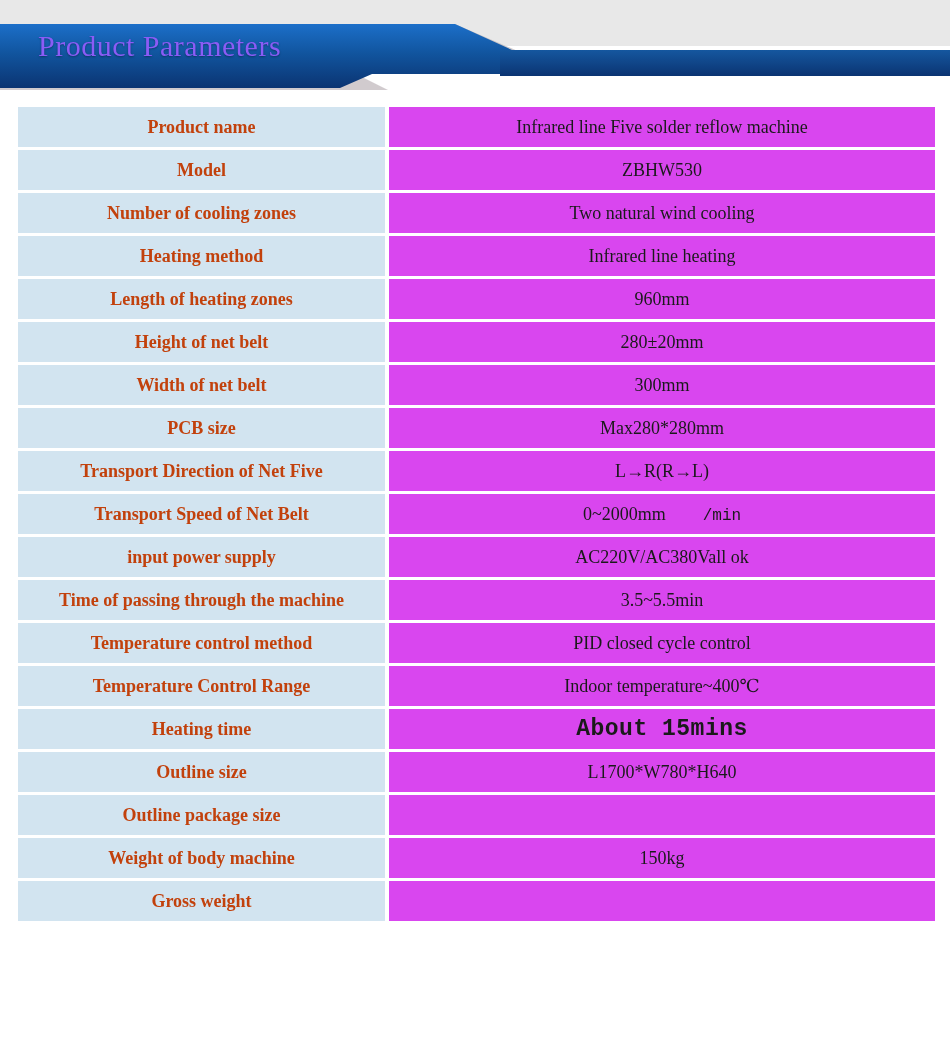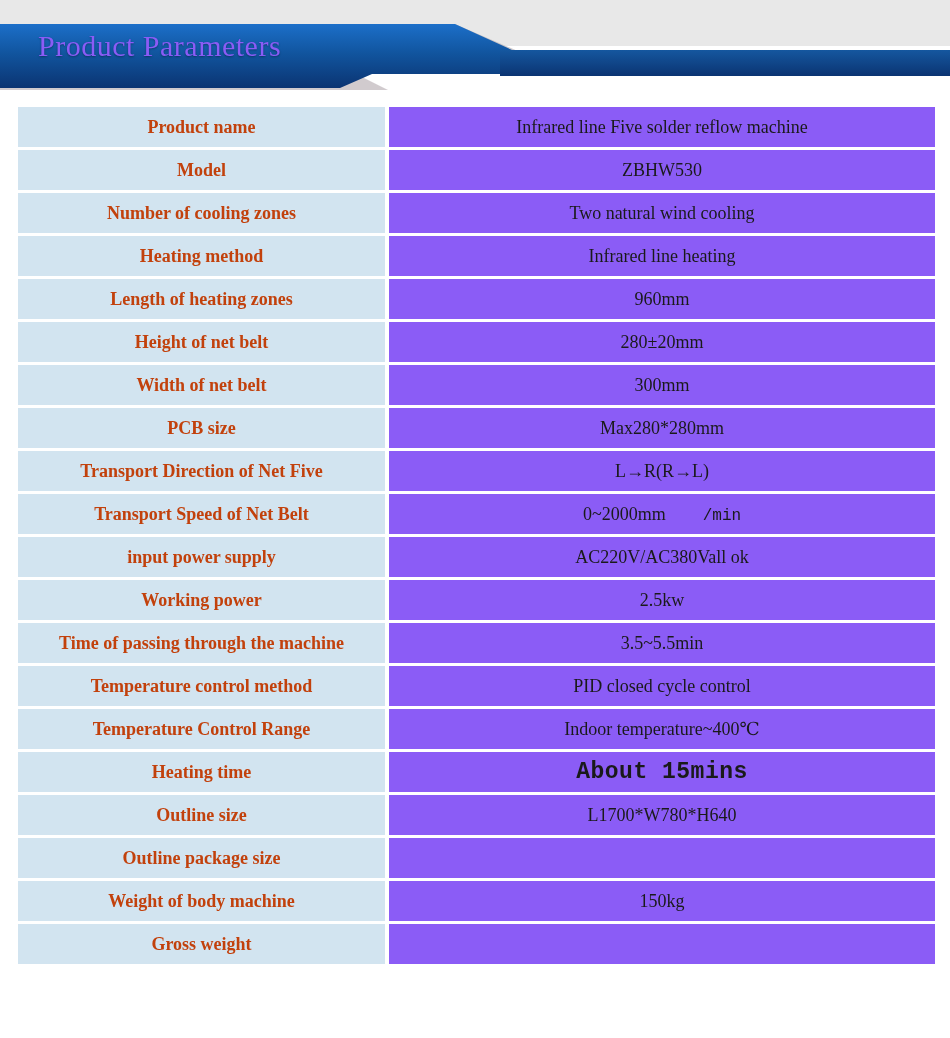--- a/index.html
+++ b/index.html
@@ -71,21 +71,21 @@
     background: #d2e4f0;
     text-align: center;
     vertical-align: middle;
     font-weight: bold;
     font-size: 18px;
     color: #c2410c;
     padding: 0 6px;
     white-space: nowrap;
   }
   .cell-value {
-    background: #8b5cf6;
+    background: #d946ef;
     text-align: center;
     vertical-align: middle;
     font-size: 18px;
     color: #1a1a1a;
     padding: 0 6px;
     border-left: 4px solid #ffffff;
   }
   .cell-value.mono {
     font-family: "Liberation Mono", "DejaVu Sans Mono", monospace;
     font-size: 23px;
@@ -171,24 +171,20 @@
       </tr>
       <tr>
         <td class="cell-label">Transport Speed of Net Belt</td>
         <td class="cell-value"><span>0~2000mm</span><span class="mono-part">/min</span></td>
       </tr>
       <tr>
         <td class="cell-label">input power supply</td>
         <td class="cell-value">AC220V/AC380Vall ok</td>
       </tr>
       <tr>
-        <td class="cell-label">Working power</td>
-        <td class="cell-value">2.5kw</td>
-      </tr>
-      <tr>
         <td class="cell-label">Time of passing through the machine</td>
         <td class="cell-value">3.5~5.5min</td>
       </tr>
       <tr>
         <td class="cell-label">Temperature control method</td>
         <td class="cell-value">PID closed cycle control</td>
       </tr>
       <tr>
         <td class="cell-label">Temperature Control Range</td>
         <td class="cell-value">Indoor temperature~400℃</td>

